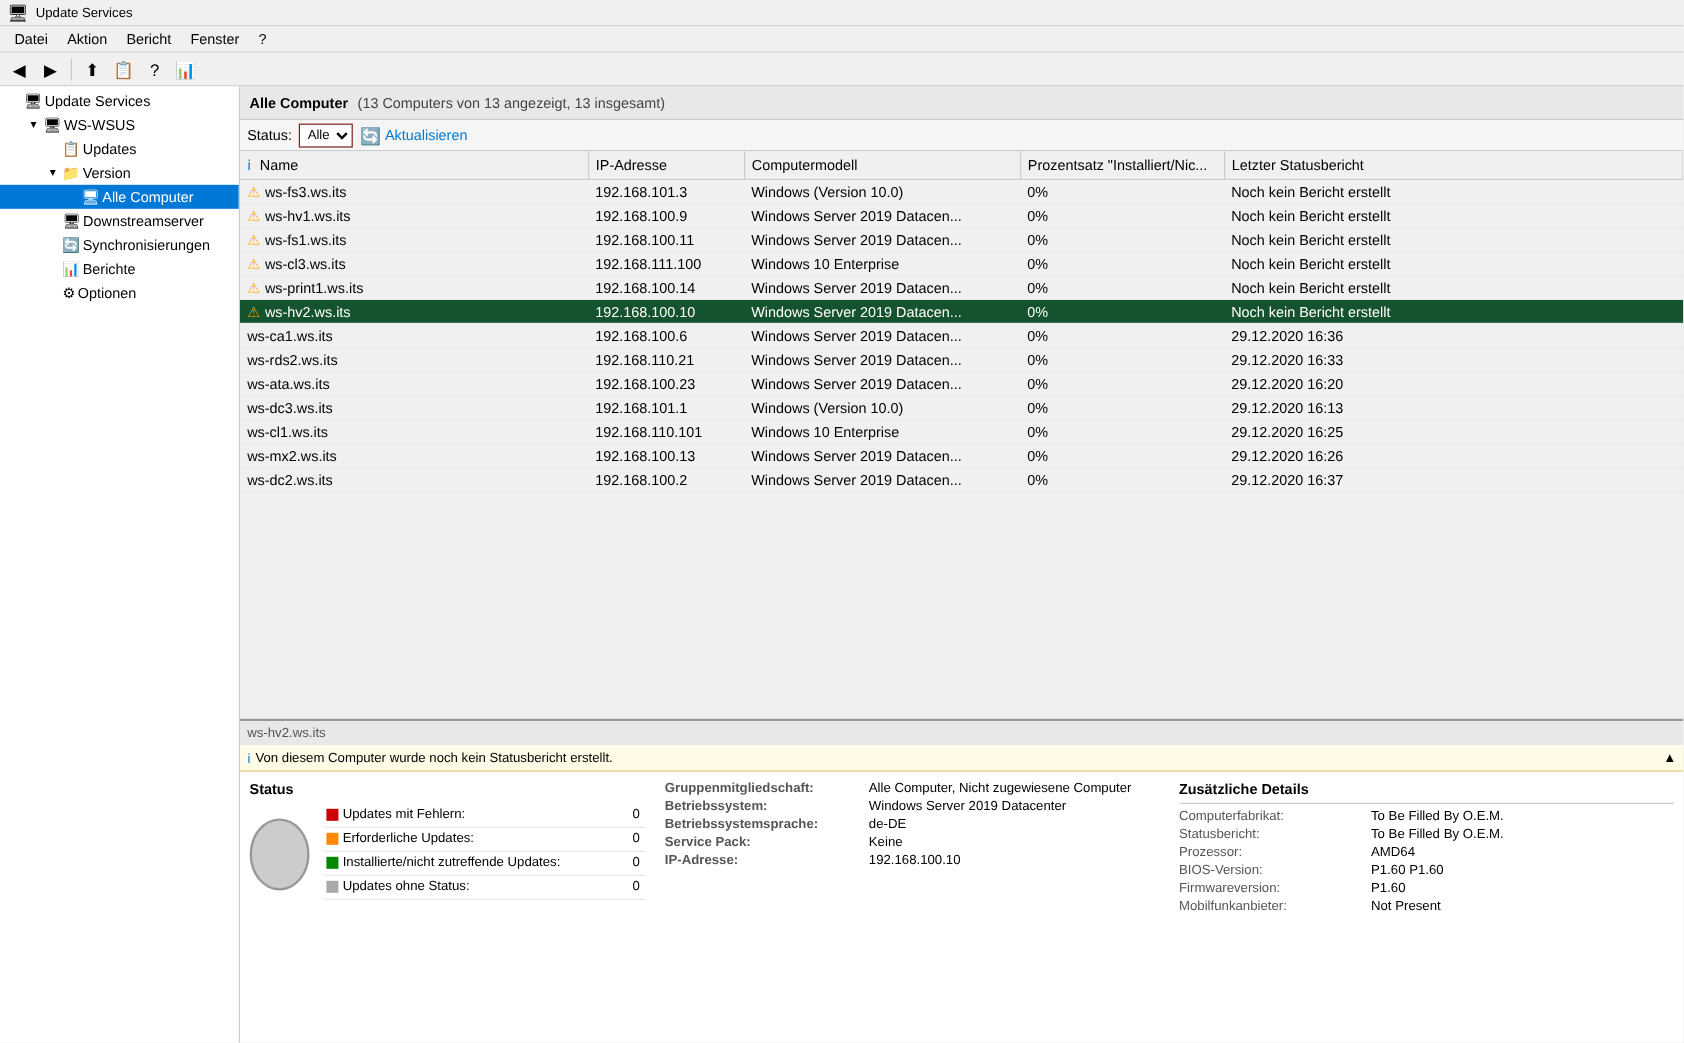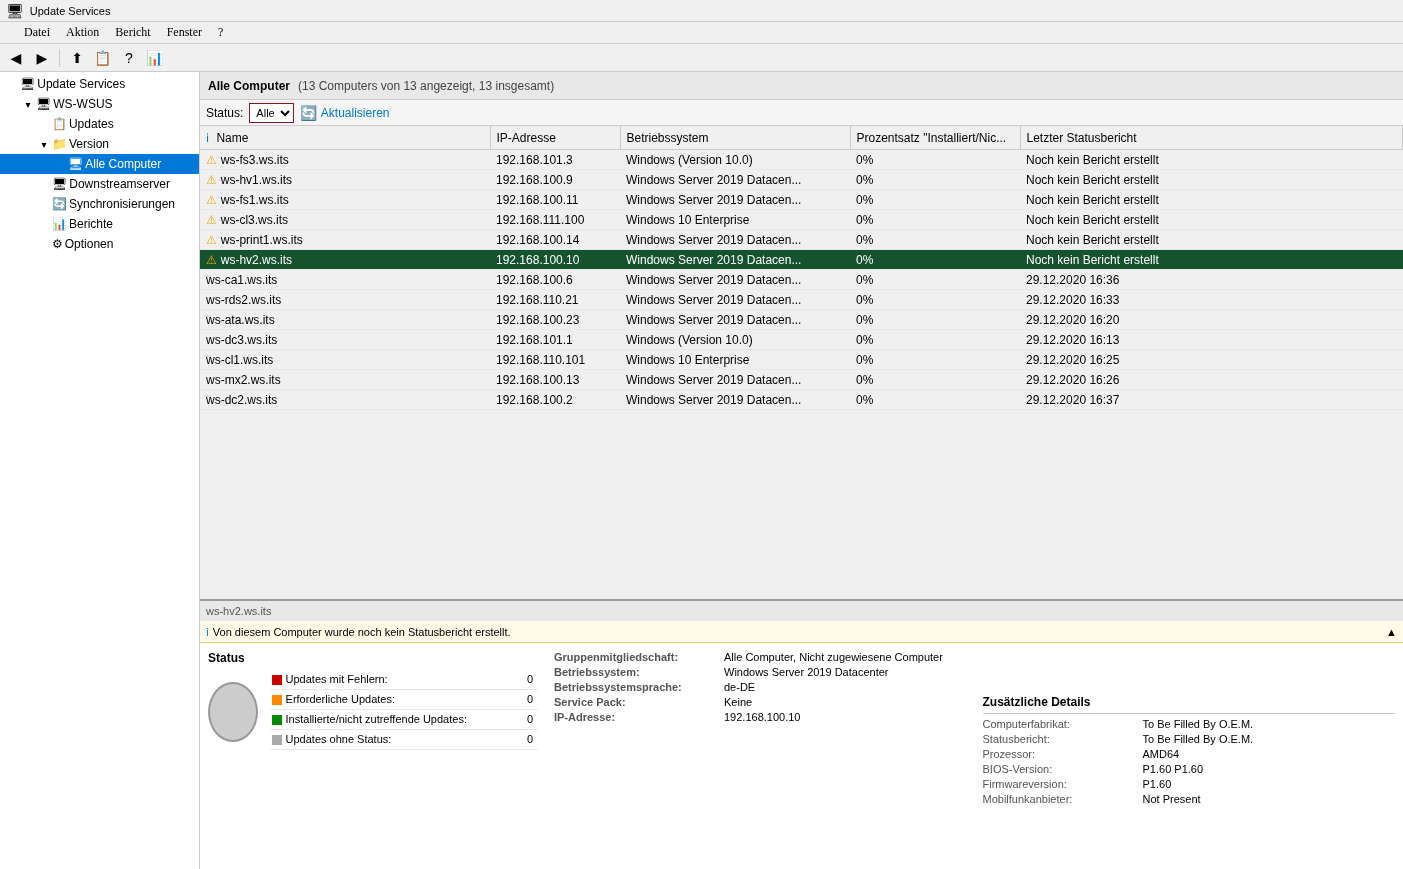--- a/index.html
+++ b/index.html
@@ -18,23 +18,22 @@
     }
     .title-bar-icon { margin-right: 6px; font-size: 14px; }
 
     
     .menu-bar {
       background: #f0f0f0;
       border-bottom: 1px solid #ccc;
       height: 22px;
       display: flex;
       align-items: center;
-      padding: 0 16px;
-      font-size: 12px;
-      font-family: Liberation Serif, serif;
+      padding: 0 4px;
+      font-size: 12px;
     }
     .menu-bar span {
       padding: 2px 8px;
       cursor: pointer;
     }
 
     
     .toolbar {
       background: #f0f0f0;
       border-bottom: 1px solid #ccc;
@@ -240,21 +239,21 @@
     .dot-red { background: #cc0000; }
     .dot-orange { background: #ff8800; }
     .dot-green { background: #008800; }
     .dot-gray { background: #aaa; }
 
     .info-section { flex: 1; font-size: 11px; }
     .info-row { display: flex; margin-bottom: 3px; }
     .info-label { color: #555; width: 170px; min-width: 170px; font-weight: bold; }
     .info-value { color: #000; }
 
-    .additional-section { flex: 1; font-size: 11px; margin-top: 44px; }
+    .additional-section { flex: 1; font-size: 11px; }
     .section-title { font-weight: bold; margin-bottom: 4px; font-size: 12px; }
     .divider-line { border-bottom: 1px solid #ccc; margin-bottom: 4px; }
     .additional-row { display: flex; margin-bottom: 3px; }
     .add-label { color: #555; width: 160px; min-width: 160px; }
     .add-value { color: #000; }
 
     
     ::-webkit-scrollbar { width: 16px; height: 16px; }
     ::-webkit-scrollbar-track { background: #f0f0f0; }
     ::-webkit-scrollbar-thumb { background: #c0c0c0; border: 2px solid #f0f0f0; }
@@ -364,21 +363,21 @@
         <thead>
           <tr>
             <th class="col-name">
               <span style="color:#0078d7;margin-right:4px;">ℹ</span>
               <span>Name</span>
             </th>
             <th class="col-ip">
               <span>IP-Adresse</span>
             </th>
             <th class="col-os">
-              <span>Betriebssystem</span>
+              <span>Computermodell</span>
             </th>
             <th class="col-pct">
               <span>Prozentsatz "Installiert/Nic...</span>
             </th>
             <th class="col-status">
               <span>Letzter Statusbericht</span>
             </th>
           </tr>
         </thead>
         <tbody id="table-body">

